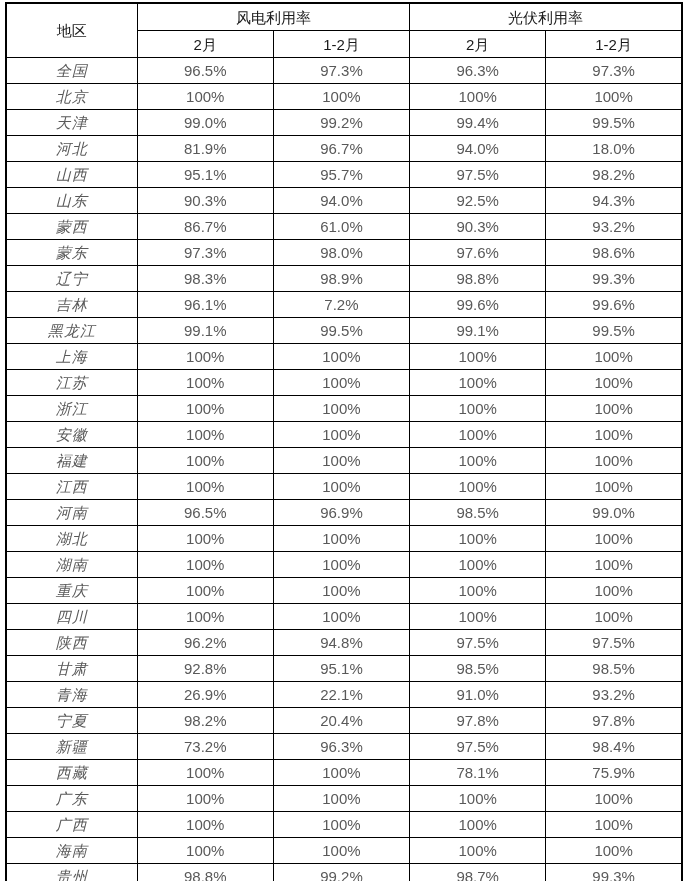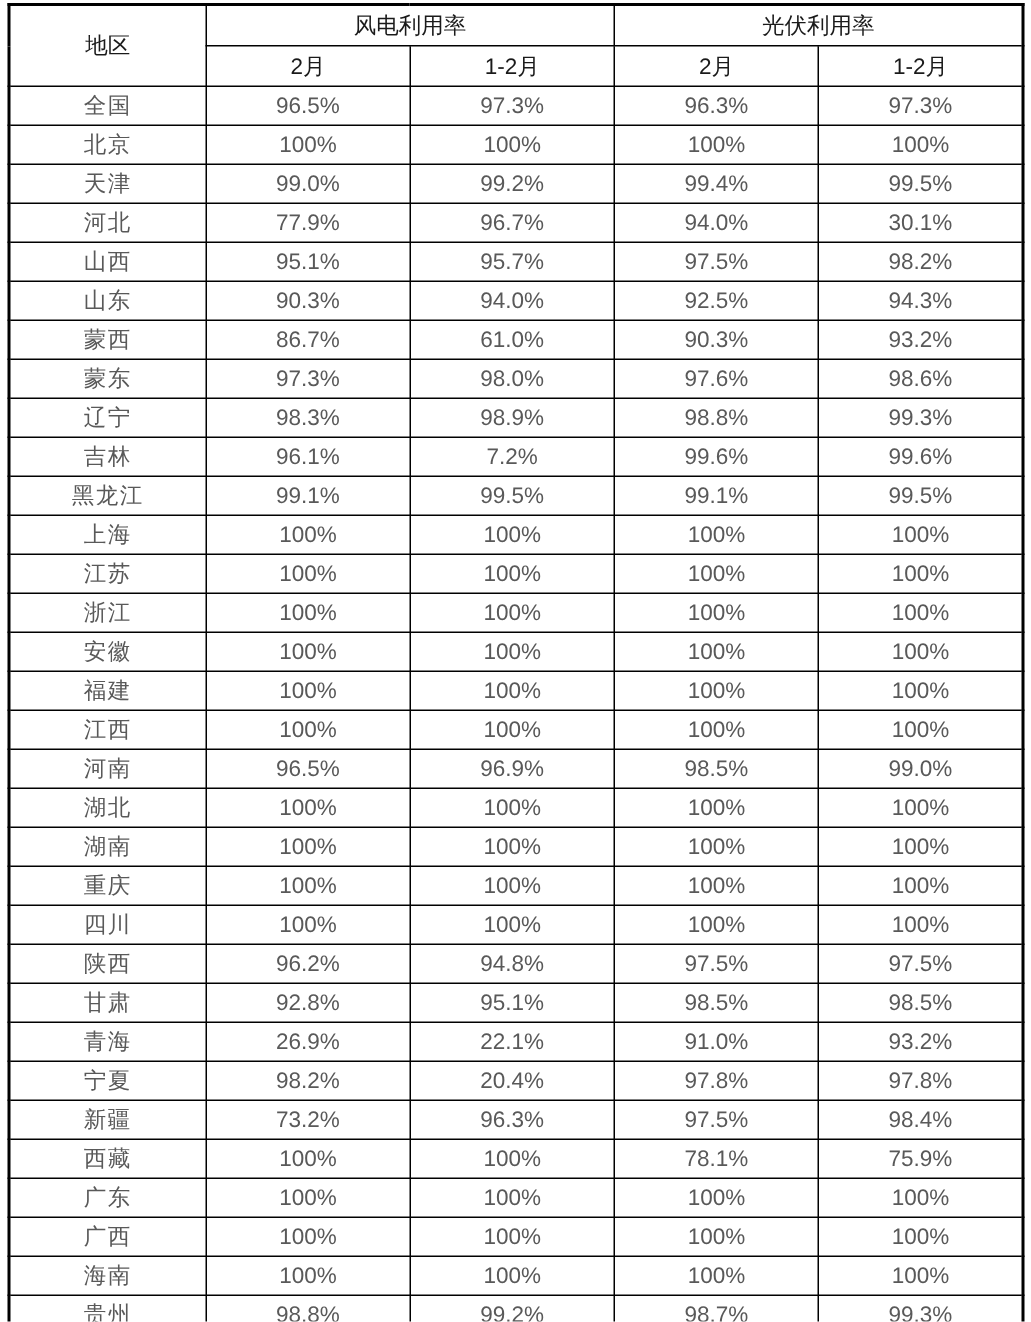--- a/index.html
+++ b/index.html
@@ -41,20 +41,21 @@
     font-weight: normal;
     height: 26px;
   }
   table.util-table tbody td {
     color: #595959;
     height: 25px;
   }
   table.util-table tbody td.region {
     color: #595959;
     letter-spacing: 1px;
+    font-style: italic;
   }
 </style>
 </head>
 <body>
 
 <div class="page">
   <table class="util-table">
     <colgroup>
       <col class="c-region">
       <col class="c-val">
@@ -92,24 +93,24 @@
         </tr>
         <tr>
           <td class="region">天津</td>
           <td class="value">99.0%</td>
           <td class="value">99.2%</td>
           <td class="value">99.4%</td>
           <td class="value">99.5%</td>
         </tr>
         <tr>
           <td class="region">河北</td>
-          <td class="value">77.9%</td>
+          <td class="value">81.9%</td>
           <td class="value">96.7%</td>
           <td class="value">94.0%</td>
-          <td class="value">30.1%</td>
+          <td class="value">18.0%</td>
         </tr>
         <tr>
           <td class="region">山西</td>
           <td class="value">95.1%</td>
           <td class="value">95.7%</td>
           <td class="value">97.5%</td>
           <td class="value">98.2%</td>
         </tr>
         <tr>
           <td class="region">山东</td>

